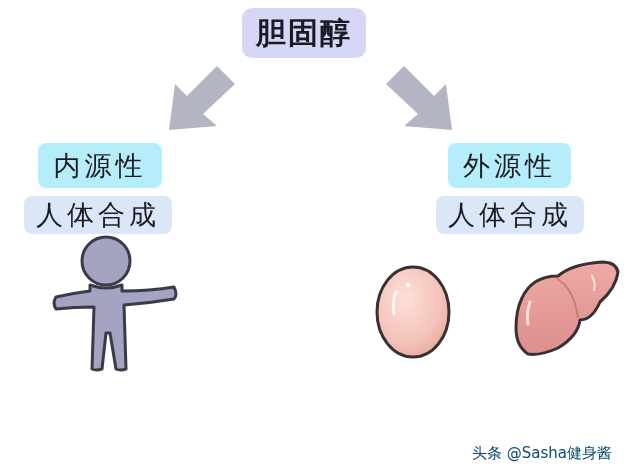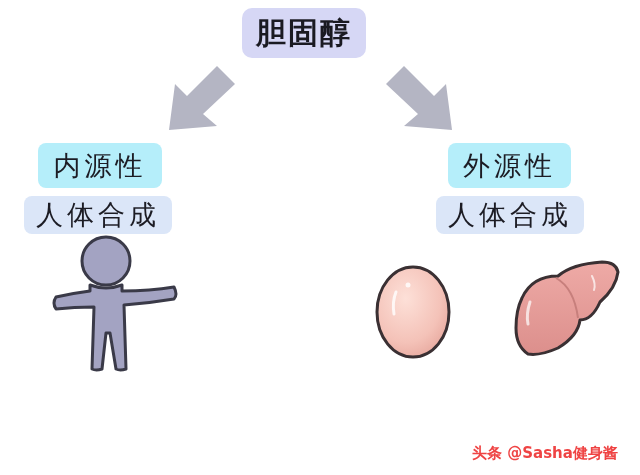--- a/index.html
+++ b/index.html
@@ -9,21 +9,21 @@
     .title-box { left:242px; top:8px; width:124px; height:50px; background:#d6d7f5; border-radius:10px;
                  display:flex; align-items:center; justify-content:center; }
     .title-text { font-size:30px; font-weight:bold; color:#1a1a22; letter-spacing:2px; }
     .cyan-box { background:#b5eefa; border-radius:8px; display:flex; align-items:center; justify-content:center; }
     .blue-box { background:#dbe6f8; border-radius:8px; display:flex; align-items:center; justify-content:center; }
     .label { font-size:27px; color:#1c1c24; letter-spacing:4px; }
     .box-left-top { left:38px; top:143px; width:124px; height:45px; }
     .box-left-bot { left:24px; top:196px; width:148px; height:38px; }
     .box-right-top { left:448px; top:143px; width:123px; height:45px; }
     .box-right-bot { left:436px; top:196px; width:148px; height:38px; }
-    .watermark { left:472px; top:444px; font-size:15px; color:#ef4444;font-weight:bold; }
+    .watermark { left:472px; top:444px; font-size:15px; color:#0c4a6e; }
   </style>
 </head>
 <body>
 
 <div class="abs title-box">
   <span class="title-text">胆固醇</span>
 </div>
 
 <svg class="abs" style="left:165px;top:62px" width="80" height="72">
   <polygon points="52,4 70,22 38,52 52,64 4,68 10,22 22,34" fill="#b4b5c3"></polygon>

